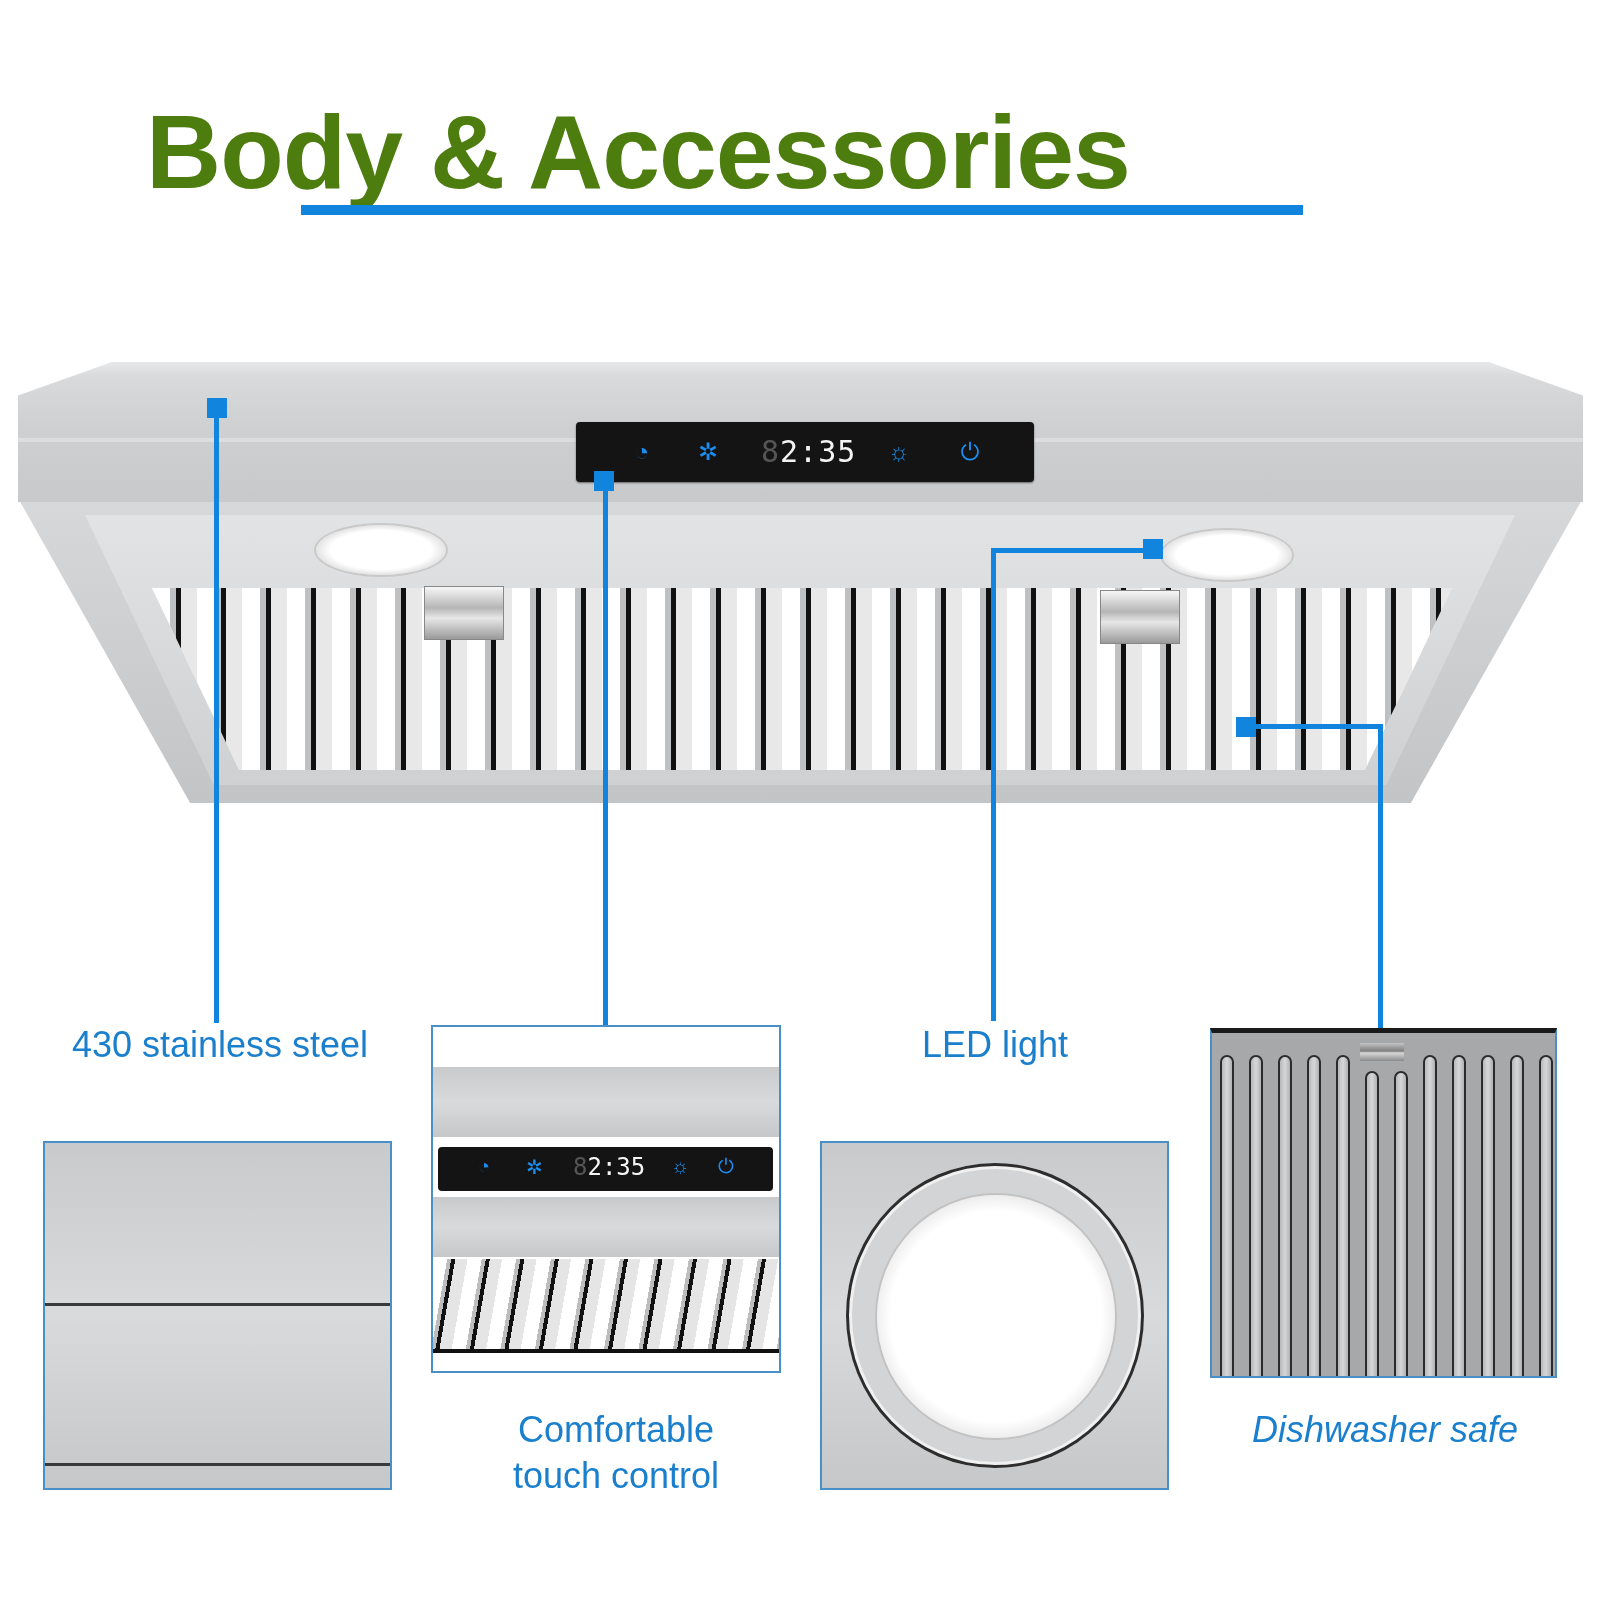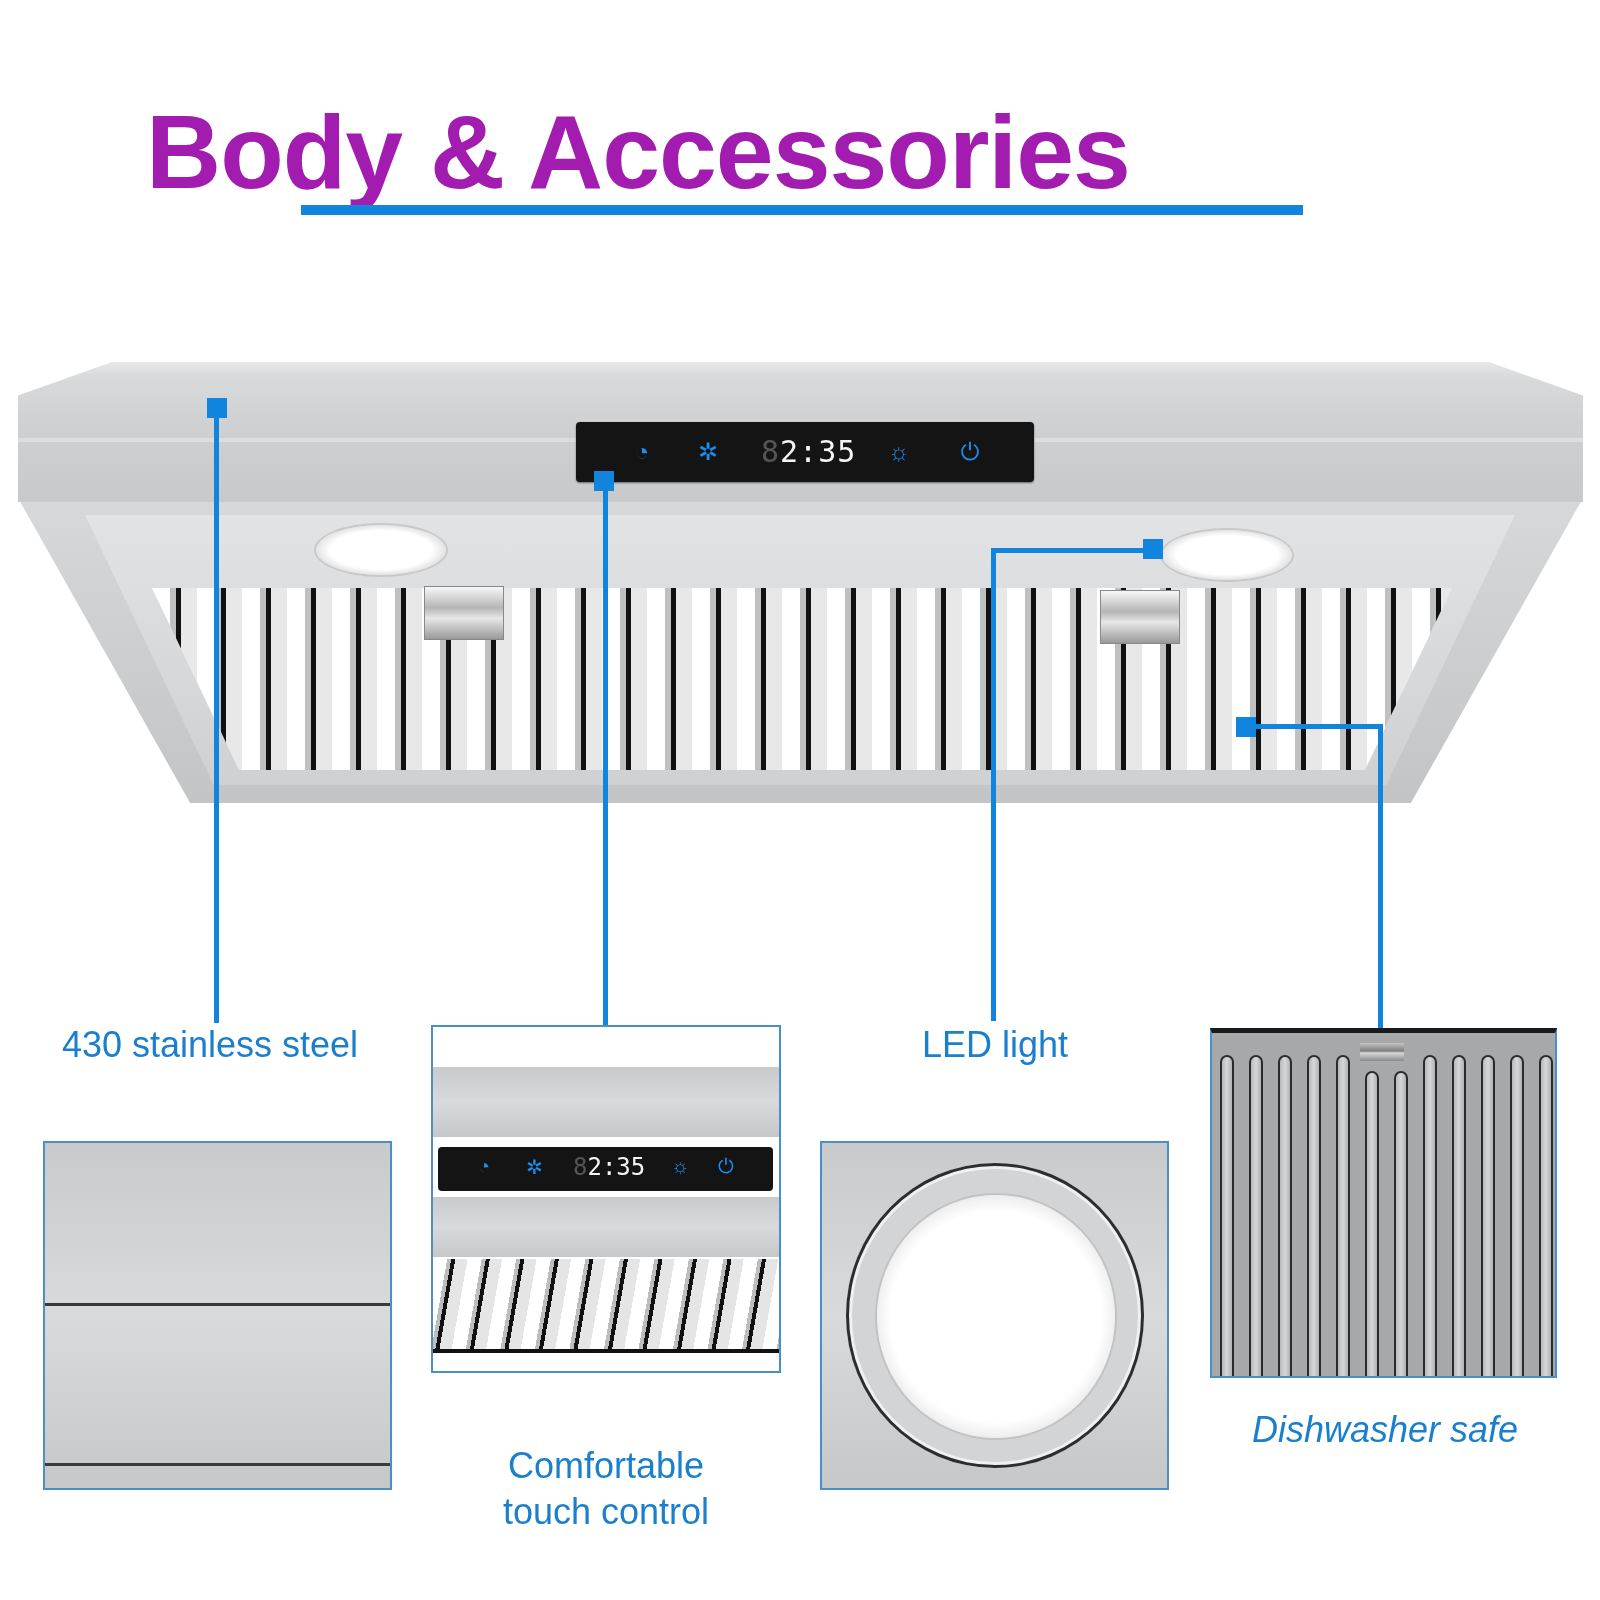--- a/index.html
+++ b/index.html
@@ -1,18 +1,18 @@
 <!DOCTYPE html>
 <html><head>
 <meta charset="utf-8">
 <style>
   html, body { margin:0; padding:0; }
   body { width:1600px; height:1600px; background:#ffffff; position:relative; overflow:hidden; font-family:"Liberation Sans", sans-serif; }
   .abs { position:absolute; }
-  .title { left:0; width:1276px; top:92px; text-align:center; color:#a21caf; font-weight:bold; font-size:104px; letter-spacing:-1px; line-height:120px; }
+  .title { left:0; width:1276px; top:92px; text-align:center; color:#4d7c0f; font-weight:bold; font-size:104px; letter-spacing:-1px; line-height:120px; }
   .title-underline { left:301px; top:205px; width:1002px; height:10px; background:#1184de; }
 
   
   .hood-top { left:18px; top:362px; width:1565px; height:140px;
     background:linear-gradient(180deg,#e7e8ea 0%,#d9dadc 10%,#cfd0d2 45%,#c8c9cb 100%);
     clip-path:polygon(6% 0,94% 0,100% 24%,100% 100%,0 100%,0 24%);}
   .hood-top-hl { left:18px; top:438px; width:1565px; height:4px; background:#dcdddf; }
   .hood-body { left:18px; top:498px; width:1565px; height:305px;
     background:linear-gradient(180deg,#d7d8da,#c3c4c6);
     clip-path:polygon(0 0,100% 0,89% 100%,11% 100%);}
@@ -88,42 +88,42 @@
 <div class="abs vline" style="left:603px;top:478px;height:550px;"></div>
 
 <div class="abs marker" style="left:1143px;top:539px;"></div>
 <div class="abs hline" style="left:991px;top:548px;width:160px;"></div>
 <div class="abs vline" style="left:991px;top:548px;height:473px;"></div>
 
 <div class="abs marker" style="left:1236px;top:717px;"></div>
 <div class="abs hline" style="left:1246px;top:724px;width:136px;"></div>
 <div class="abs vline" style="left:1378px;top:724px;height:304px;"></div>
 
-<div class="abs label" style="left:30px;top:1022px;width:360px;">
+<div class="abs label" style="left:40px;top:1022px;width:360px;">
   <div>430 stainless steel</div>
 </div>
 <div class="abs card steel" style="left:43px;top:1141px;width:349px;height:349px;">
   <div class="steel-line" style="top:160px;"></div>
   <div class="steel-line" style="top:320px;"></div>
 </div>
 
 <div class="abs card" style="left:431px;top:1025px;width:350px;height:348px;background:#fff;">
   <div class="abs steel" style="left:0;top:40px;width:100%;height:70px;"></div>
   <div class="abs" style="left:5px;top:120px;width:335px;height:44px;background:#141414;border-radius:4px;">
     <span class="abs" style="left:40px;top:8px;color:#1a8ef0;font-size:20px;">◔</span>
     <span class="abs" style="left:88px;top:8px;color:#1a8ef0;font-size:20px;">✲</span>
     <span class="abs" style="left:135px;top:6px;color:#f4f4f4;font-family:'DejaVu Sans Mono',monospace;font-size:24px;"><span style="color:#555;">8</span><span>2:35</span></span>
     <span class="abs" style="left:233px;top:8px;color:#1a8ef0;font-size:20px;">☼</span>
     <span class="abs" style="left:280px;top:8px;color:#1a8ef0;font-size:20px;">⏻</span>
   </div>
   <div class="abs steel" style="left:0;top:170px;width:100%;height:60px;"></div>
   <div class="abs" style="left:0;top:232px;width:100%;height:90px;background:repeating-linear-gradient(100deg,#fff 0 14px,#bdbdbd 14px 18px,#111 18px 22px,#e5e5e5 22px 34px);"></div>
   <div class="abs" style="left:0;top:322px;width:100%;height:4px;background:#111;"></div>
 </div>
-<div class="abs label" style="left:431px;top:1407px;width:350px;margin-top:36px;">
+<div class="abs label" style="left:441px;top:1407px;width:350px;">
   <div>Comfortable</div>
   <div>touch control</div>
 </div>
 
 <div class="abs label" style="left:815px;top:1022px;width:360px;">
   <div>LED light</div>
 </div>
 <div class="abs card steel" style="left:820px;top:1141px;width:349px;height:349px;">
   <div class="abs" style="left:24px;top:20px;width:298px;height:305px;border-radius:50%;background:#d3d4d6;box-shadow:inset 0 0 0 3px #2d2d2d, inset 0 0 0 6px #f0f0f0;"></div>
   <div class="abs" style="left:55px;top:52px;width:238px;height:243px;border-radius:50%;background:radial-gradient(circle,#ffffff 0%,#ffffff 62%,#dcdcdc 80%,#bdbdbd 100%);box-shadow:0 0 0 2px #c2c2c2;"></div>

